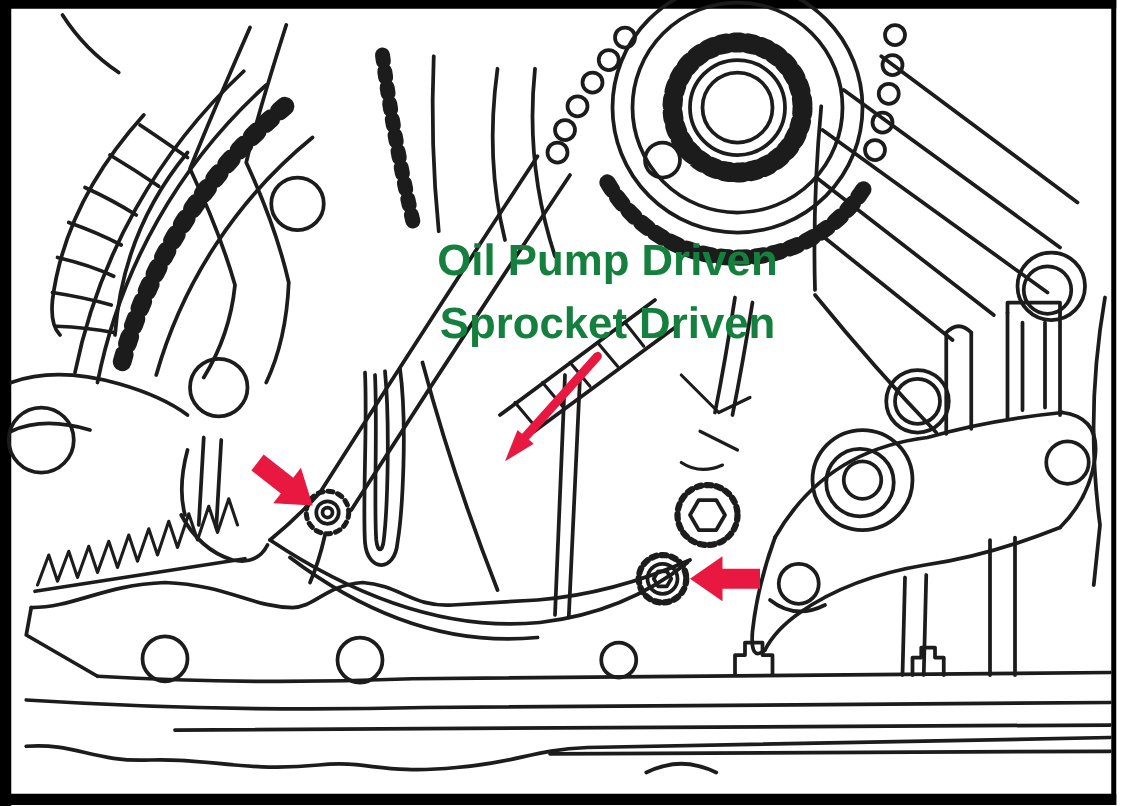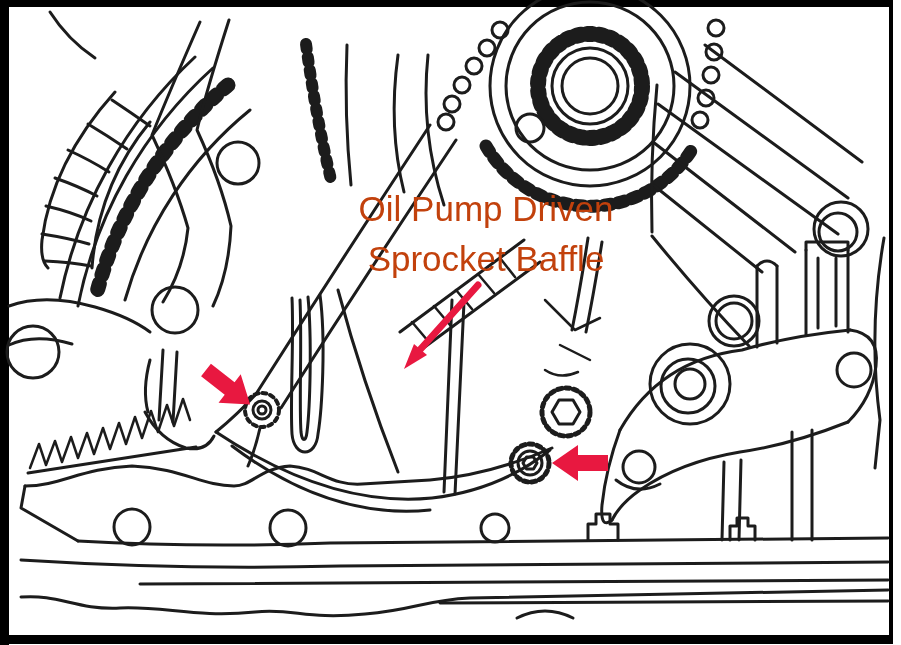--- a/index.html
+++ b/index.html
@@ -3,22 +3,22 @@
 <meta charset="utf-8">
 <style>
   html,body{margin:0;padding:0;background:#ffffff;}
   #stage{
     position:relative;width:901px;height:645px;background:#ffffff;
     font-family:"Liberation Sans", sans-serif;overflow:hidden;
   }
   #lineart{position:absolute;left:0;top:0;}
   #diagram-label{
     position:absolute;left:312px;top:184px;width:348px;
-    text-align:center;font-weight:normal;font-size:35px;line-height:1.42;
-    color:#c2410c;letter-spacing:0px;
+    text-align:center;font-weight:bold;font-size:35px;line-height:1.42;
+    color:#15803d;letter-spacing:0px;
   }
   #diagram-label span{display:block;}
 </style>
 </head>
 <body>
 
 <div id="stage">
 
 <svg id="lineart" width="901" height="645" viewBox="0 0 901 645" xmlns="http://www.w3.org/2000/svg">
 
@@ -197,16 +197,16 @@
       <polygon points="0,-8 30,-8 30,-18 56,0 30,18 30,8 0,8"></polygon>
     </g>
     <g transform="translate(608,463) rotate(180)">
       <polygon points="0,-8 30,-8 30,-18 56,0 30,18 30,8 0,8"></polygon>
     </g>
   </g>
 </svg>
 
   <div id="diagram-label">
     <span>Oil Pump Driven</span>
-    <span>Sprocket Baffle</span>
+    <span>Sprocket Driven</span>
   </div>
 
 </div>
 
 </body></html>

